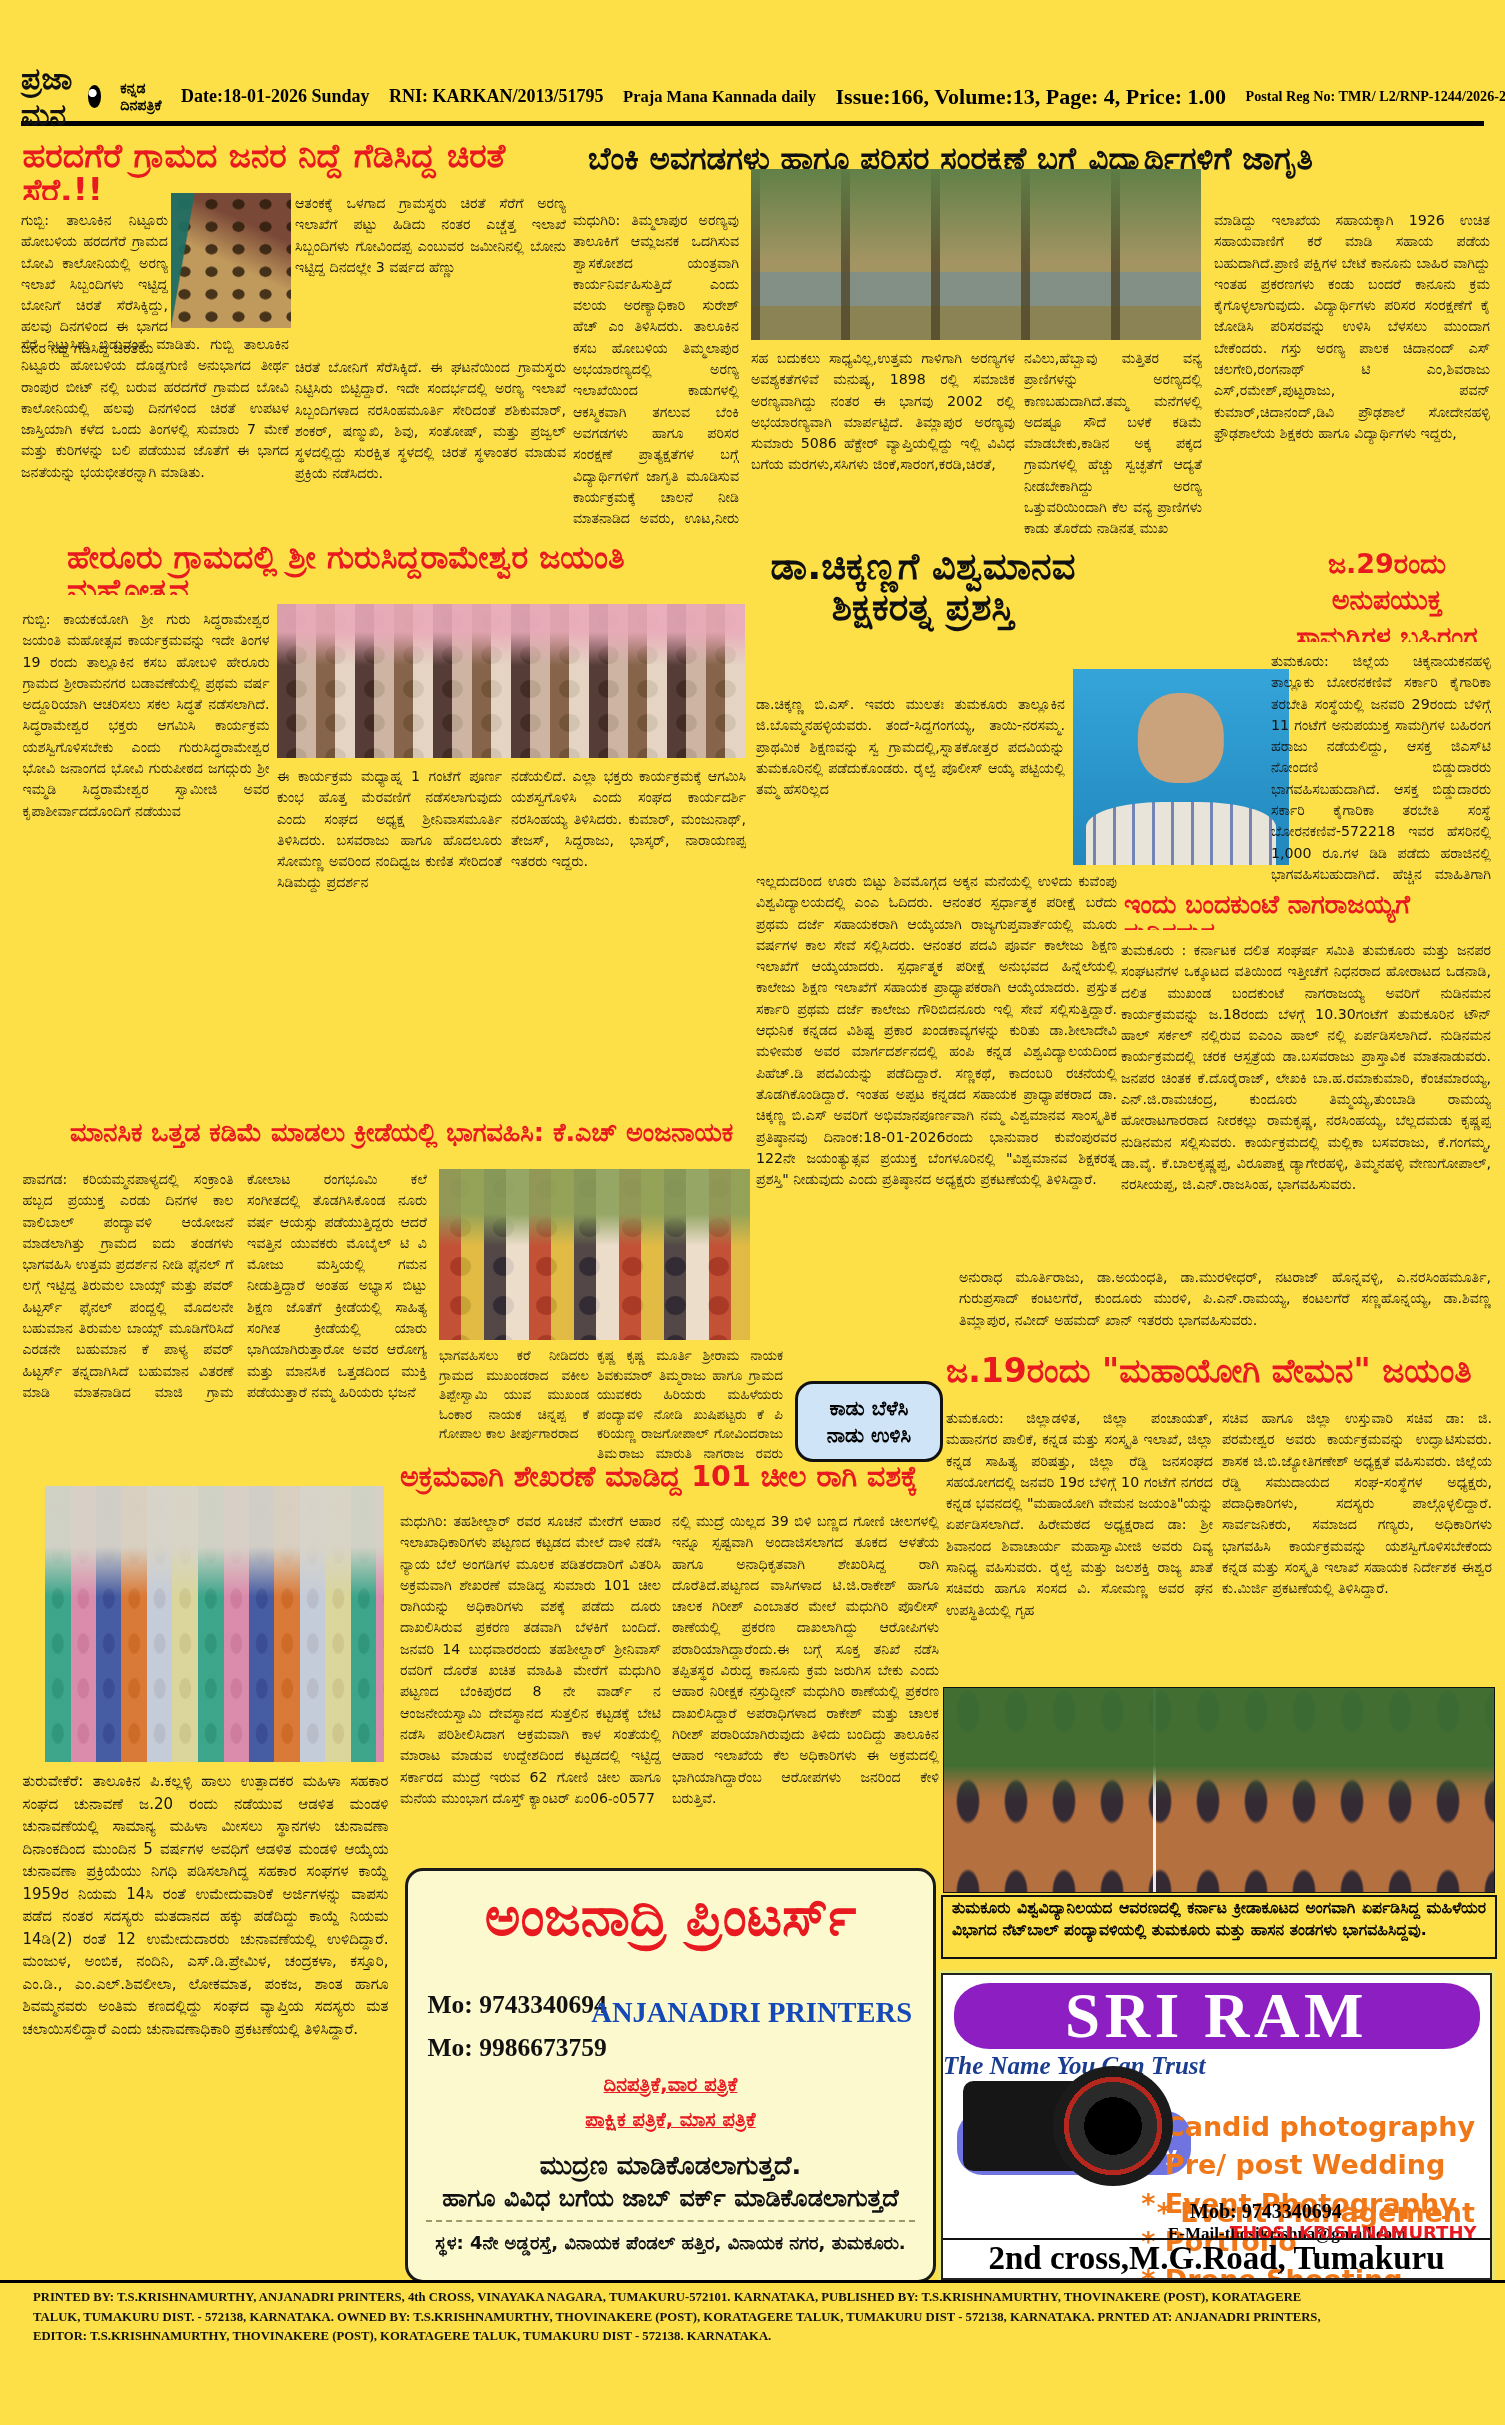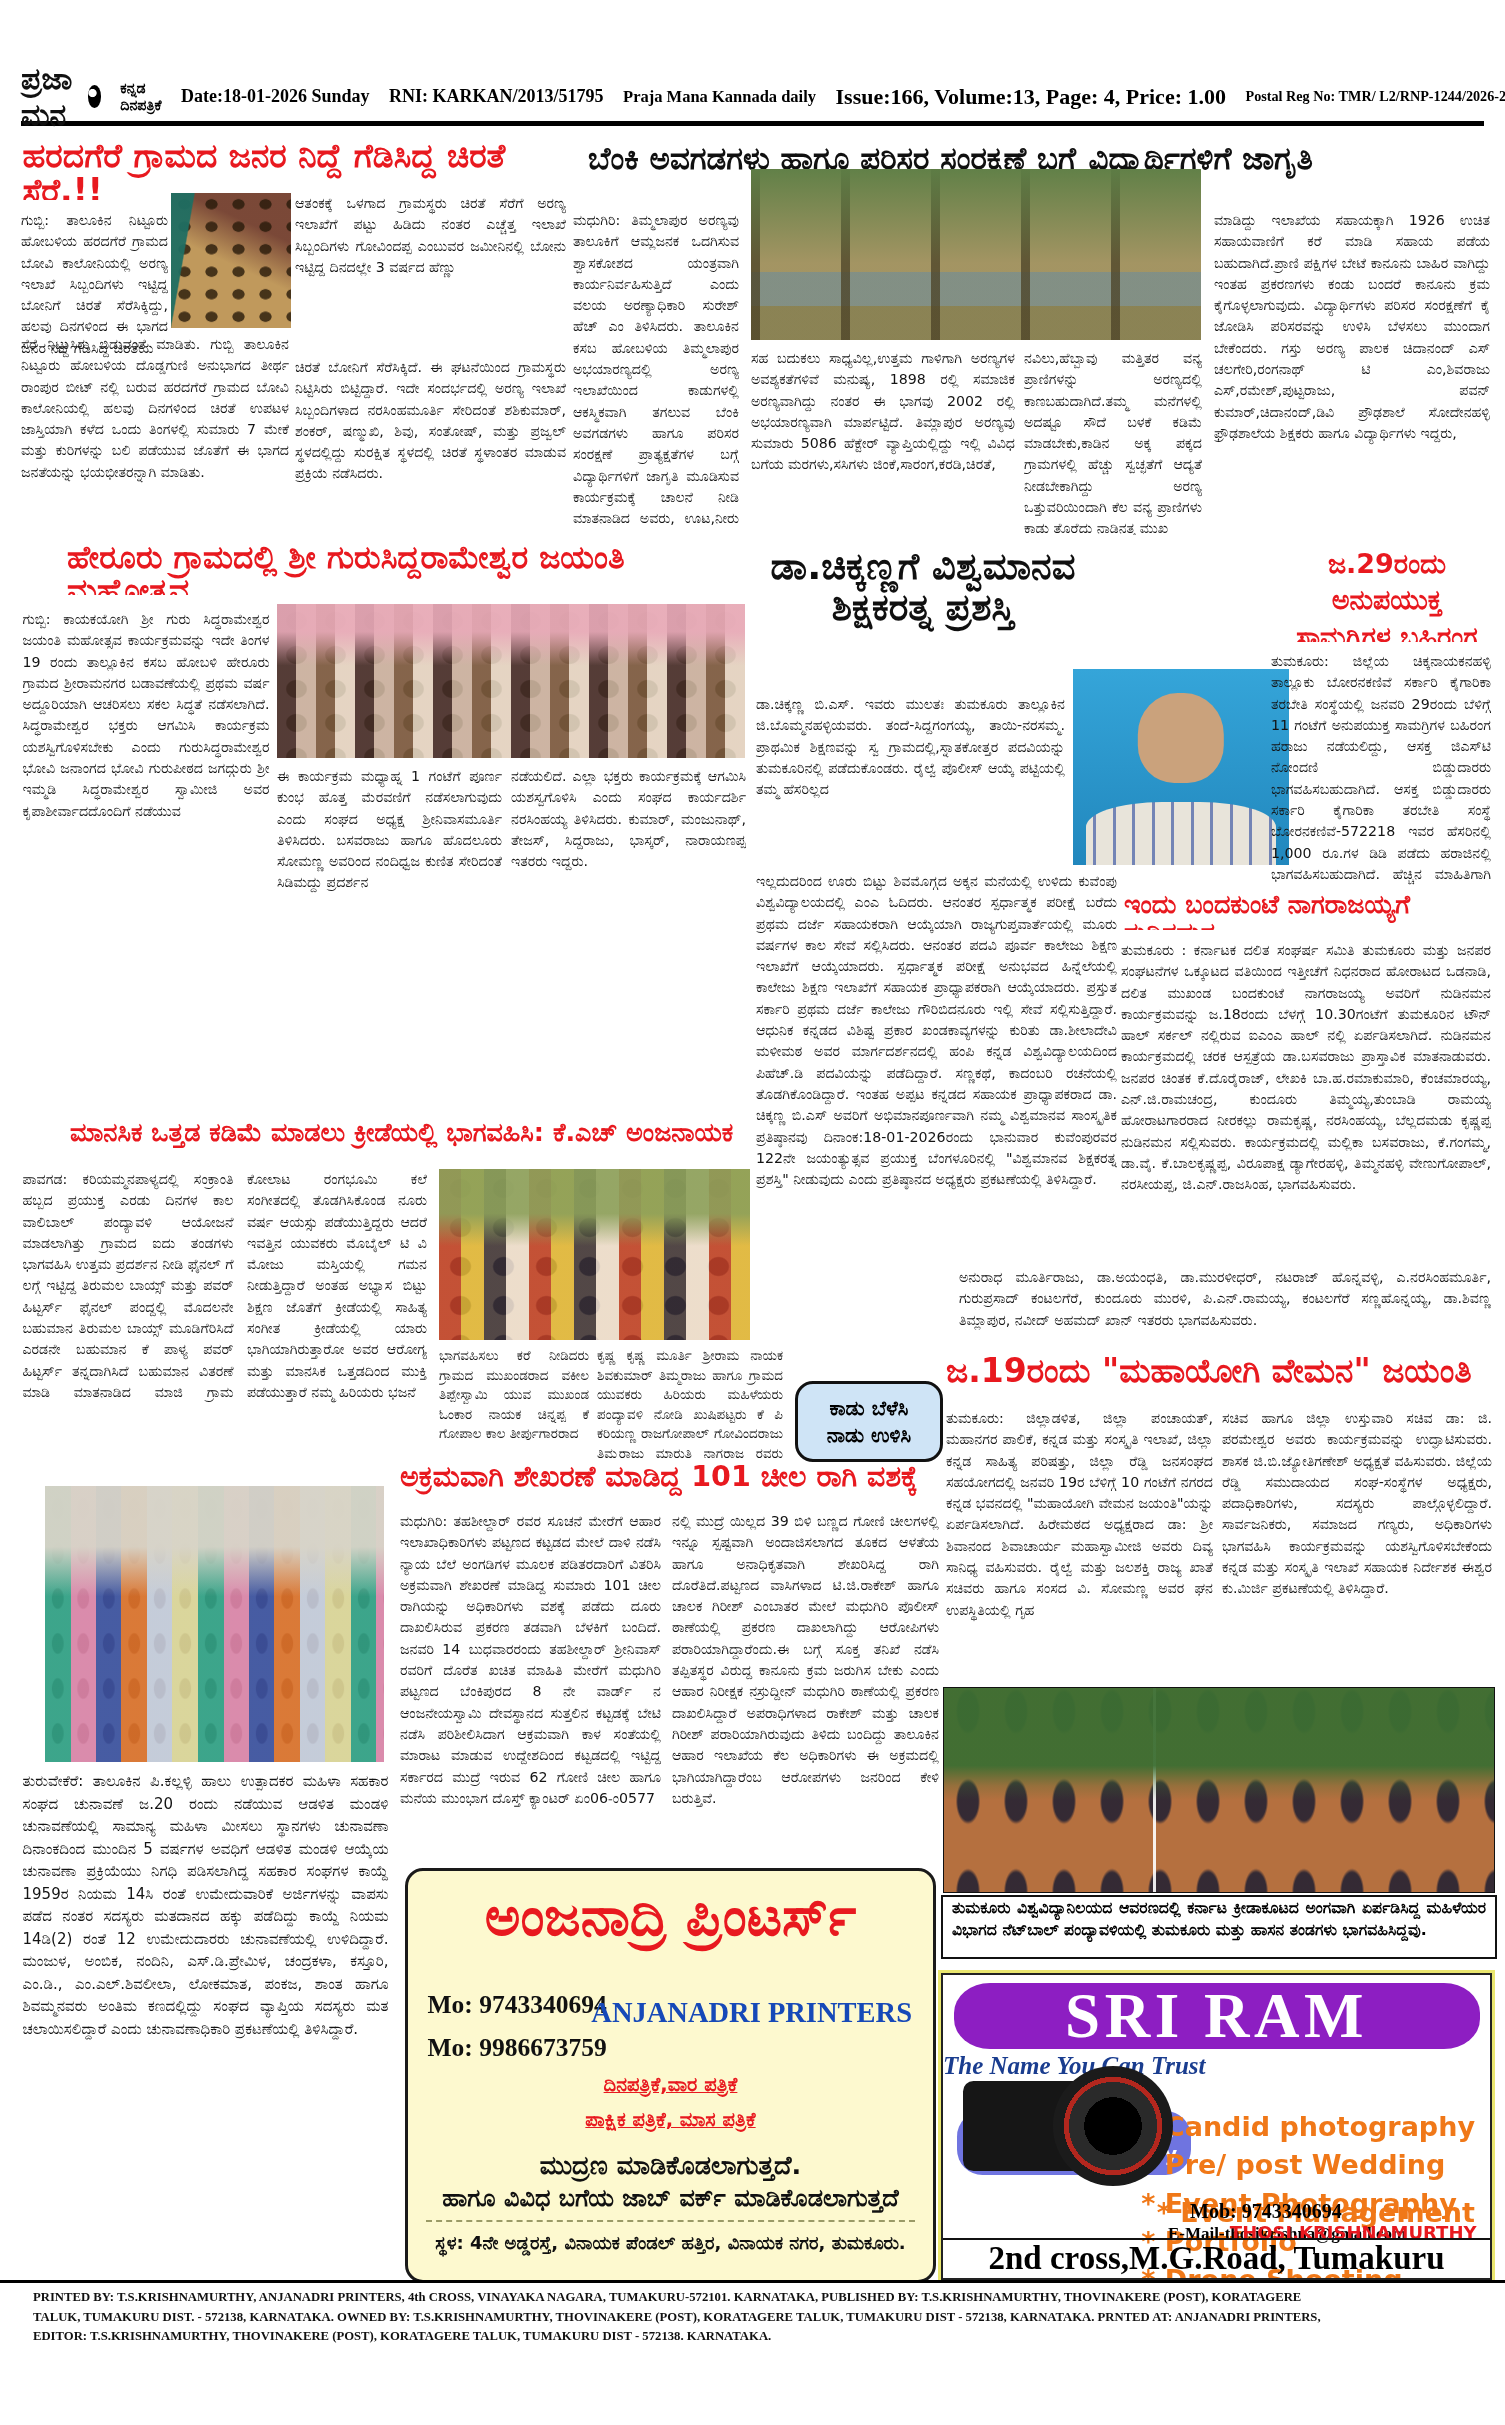--- a/index.html
+++ b/index.html
@@ -1,16 +1,16 @@
 <!DOCTYPE html>
 <html style="font-size:12px"><head>
 <meta charset="utf-8">
 <style>
   html,body{margin:0;padding:0;background:#9a9a9a;}
-  .page{position:relative;width:1505px;height:2426px;background:#ffffff;margin:0 auto;
+  .page{position:relative;width:1505px;height:2426px;background:#fde047;margin:0 auto;
         font-family:"DejaVu Sans",sans-serif;overflow:hidden;}
   .abs{position:absolute;}
   .tb{font-size:14.2px;line-height:1.5;text-align:justify;color:#141414;overflow:hidden;}
   .tb-sm{font-size:13.5px;line-height:1.45;}
   .hl{font-weight:bold;overflow:hidden;}
   .red{color:#e8191f;}
   .blk{color:#101010;}
   .photo{overflow:hidden;}
   
   .masthead{left:21px;top:72px;width:1463px;height:49px;border-bottom:5.2px solid #000;

